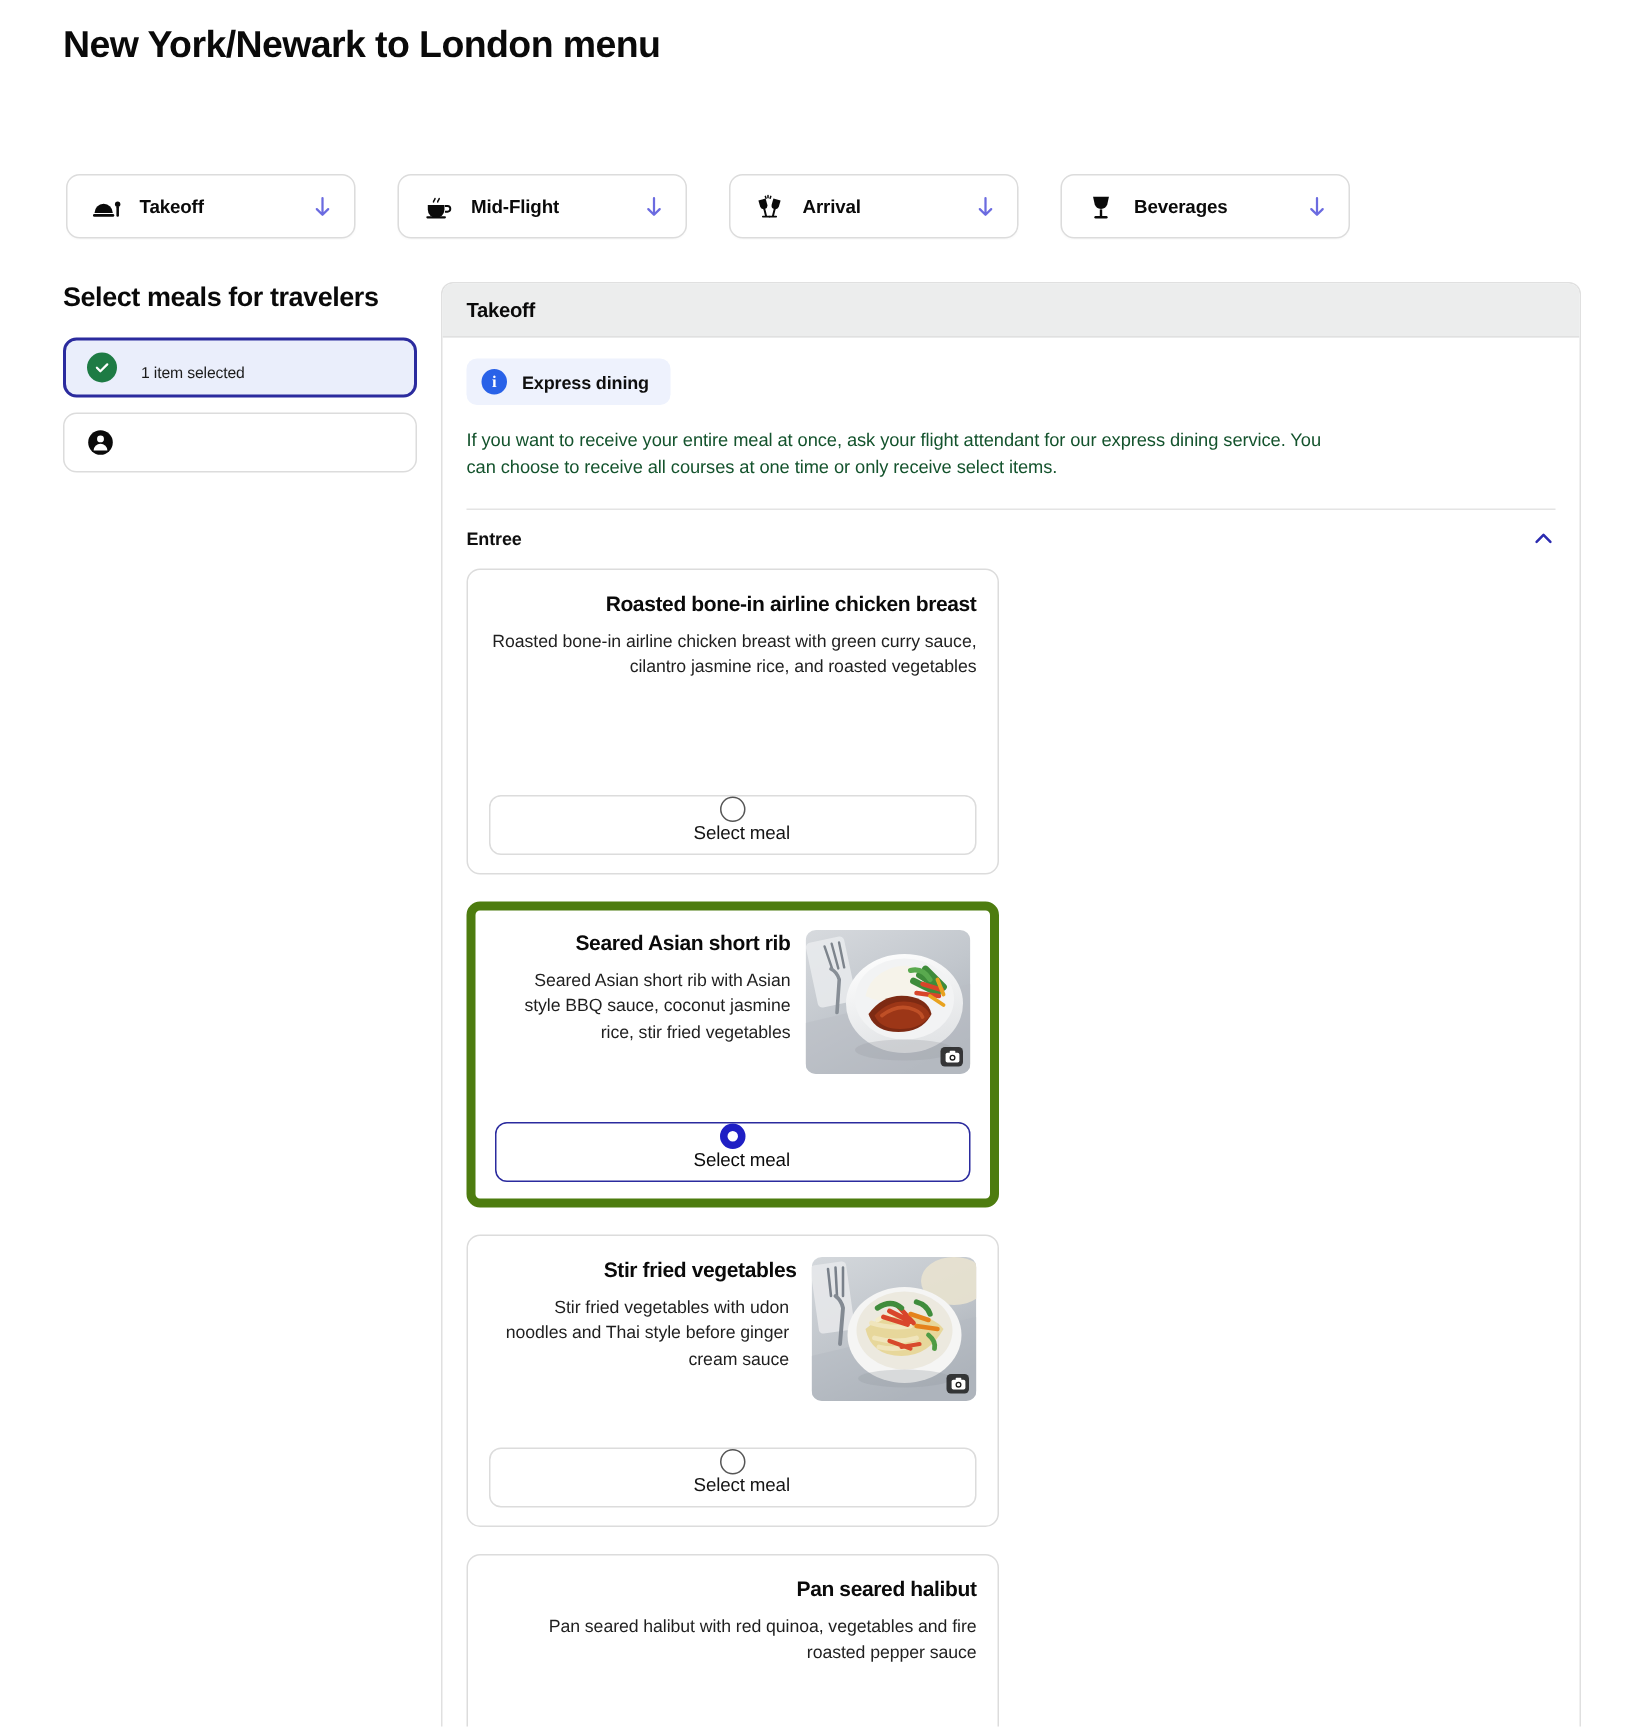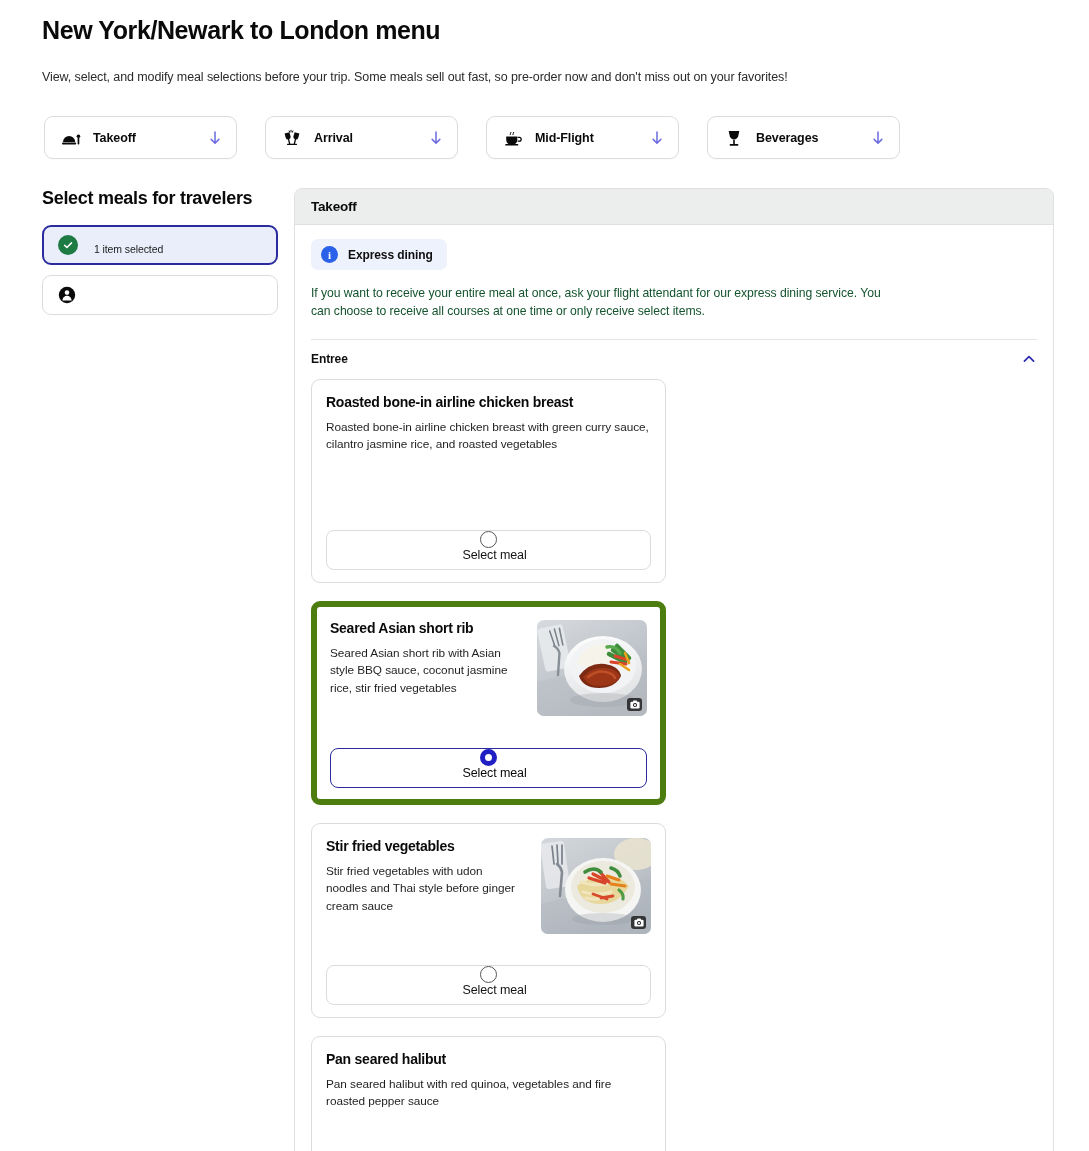--- a/index.html
+++ b/index.html
@@ -127,21 +127,21 @@
     display: flex; flex-direction: column;
     position: relative; cursor: pointer;
   }
   .meal-card.selected {
     border: 6px solid #4d7c0f;
     padding: 13px 13px 11px 13px;
   }
   .meal-card.h-tall { height: 204px; }
   .meal-card.h-mid  { height: 195px; }
 
-  .meal-top { display: flex; gap: 10px; flex: 1 1 auto; }
+  .meal-top { display: flex; gap: 10px; flex: 1 1 auto; text-align: right; }
   .meal-textcol { flex: 1 1 auto; min-width: 0; }
   .meal-title {
     font-size: 14px; font-weight: 700; color: #0a0a0a;
     letter-spacing: -0.25px; margin-bottom: 9px;
   }
   .meal-desc {
     font-size: 11.8px; color: #1f1f1f; line-height: 1.5; letter-spacing: -0.05px;
   }
   .meal-card.narrow-desc .meal-desc { max-width: 200px; }
 
@@ -174,71 +174,70 @@
   .select-row.active .select-label { color: #0a0a0a; }
 
   svg { display: block; }
 </style>
 </head>
 <body>
 
 <div class="page">
 
   <div class="page-title">New York/Newark to London menu</div>
-  <div class="page-subtitle">View, select, and modify meal selections before your trip. Some meals sell out fast, so pre-order now and don't miss out on your favorites!</div>
 
   <div class="nav-row">
 
     <div class="nav-pill">
       <span class="nav-ico">
         <svg width="20" height="20" viewBox="0 0 20 20">
           <path d="M2 14h12.2a6.1 6.1 0 0 0-12.2 0z" fill="#0a0a0a"></path>
           <rect x="1" y="14.6" width="14.2" height="1.9" rx="0.9" fill="#0a0a0a"></rect>
           <rect x="16.6" y="9.3" width="1.7" height="7.2" rx="0.8" fill="#0a0a0a"></rect>
           <circle cx="17.45" cy="8.2" r="1.8" fill="#0a0a0a"></circle>
         </svg>
       </span>
       <span class="nav-label">Takeoff</span>
+      <span class="nav-arrow">
+        <svg width="14" height="16" viewBox="0 0 14 16">
+            <path d="M7 2v11M3.2 9.4 7 13.2l3.8-3.8" stroke="#6b6be0" stroke-width="1.5" fill="none" stroke-linecap="round" stroke-linejoin="round"></path>
+          </svg>
+      </span>
+    </div>
+
+    <div class="nav-pill">
+      <span class="nav-ico">
+        <svg width="20" height="20" viewBox="0 0 20 20">
+          <path d="M3.2 8.6h11.1v3.1a5.55 5.55 0 0 1-11.1 0z" fill="#0a0a0a"></path>
+          <path d="M14.6 9.3h1.7a1.9 1.9 0 0 1 0 3.8h-1.7" stroke="#0a0a0a" stroke-width="1.3" fill="none"></path>
+          <rect x="2.2" y="16.1" width="13.1" height="1.5" rx="0.7" fill="#0a0a0a"></rect>
+          <path d="M7 6.6c0-1 1-1.2 1-2.2M9.8 6.6c0-1 1-1.2 1-2.2" stroke="#0a0a0a" stroke-width="1" fill="none" stroke-linecap="round"></path>
+        </svg>
+      </span>
+      <span class="nav-label">Mid-Flight</span>
       <span class="nav-arrow">
         <svg width="14" height="16" viewBox="0 0 14 16">
             <path d="M7 2v11M3.2 9.4 7 13.2l3.8-3.8" stroke="#6b6be0" stroke-width="1.5" fill="none" stroke-linecap="round" stroke-linejoin="round"></path>
           </svg>
       </span>
     </div>
 
     <div class="nav-pill">
       <span class="nav-ico">
         <svg width="20" height="20" viewBox="0 0 20 20">
           <path d="M2.6 5.6 7.4 4.3l1.2 4.3a2.5 2.5 0 0 1-4.8 1.3z" fill="#0a0a0a"></path>
           <path d="M6.3 10.3 7.7 16" stroke="#0a0a0a" stroke-width="1.3" stroke-linecap="round"></path>
           <path d="M5.6 16.4h4.3" stroke="#0a0a0a" stroke-width="1.3" stroke-linecap="round"></path>
           <path d="M17.4 5.6 12.6 4.3l-1.2 4.3a2.5 2.5 0 0 0 4.8 1.3z" fill="#0a0a0a"></path>
           <path d="M13.7 10.3 12.3 16" stroke="#0a0a0a" stroke-width="1.3" stroke-linecap="round"></path>
           <path d="M10.1 16.4h4.3" stroke="#0a0a0a" stroke-width="1.3" stroke-linecap="round"></path>
           <path d="M9 2.3v1.5M10.9 2.9 10.4 4.2M7.2 2.9l.5 1.3" stroke="#0a0a0a" stroke-width="1" stroke-linecap="round"></path>
         </svg>
       </span>
       <span class="nav-label">Arrival</span>
-      <span class="nav-arrow">
-        <svg width="14" height="16" viewBox="0 0 14 16">
-            <path d="M7 2v11M3.2 9.4 7 13.2l3.8-3.8" stroke="#6b6be0" stroke-width="1.5" fill="none" stroke-linecap="round" stroke-linejoin="round"></path>
-          </svg>
-      </span>
-    </div>
-
-    <div class="nav-pill">
-      <span class="nav-ico">
-        <svg width="20" height="20" viewBox="0 0 20 20">
-          <path d="M3.2 8.6h11.1v3.1a5.55 5.55 0 0 1-11.1 0z" fill="#0a0a0a"></path>
-          <path d="M14.6 9.3h1.7a1.9 1.9 0 0 1 0 3.8h-1.7" stroke="#0a0a0a" stroke-width="1.3" fill="none"></path>
-          <rect x="2.2" y="16.1" width="13.1" height="1.5" rx="0.7" fill="#0a0a0a"></rect>
-          <path d="M7 6.6c0-1 1-1.2 1-2.2M9.8 6.6c0-1 1-1.2 1-2.2" stroke="#0a0a0a" stroke-width="1" fill="none" stroke-linecap="round"></path>
-        </svg>
-      </span>
-      <span class="nav-label">Mid-Flight</span>
       <span class="nav-arrow">
         <svg width="14" height="16" viewBox="0 0 14 16">
             <path d="M7 2v11M3.2 9.4 7 13.2l3.8-3.8" stroke="#6b6be0" stroke-width="1.5" fill="none" stroke-linecap="round" stroke-linejoin="round"></path>
           </svg>
       </span>
     </div>
 
     <div class="nav-pill">
       <span class="nav-ico">
         <svg width="20" height="20" viewBox="0 0 20 20">

